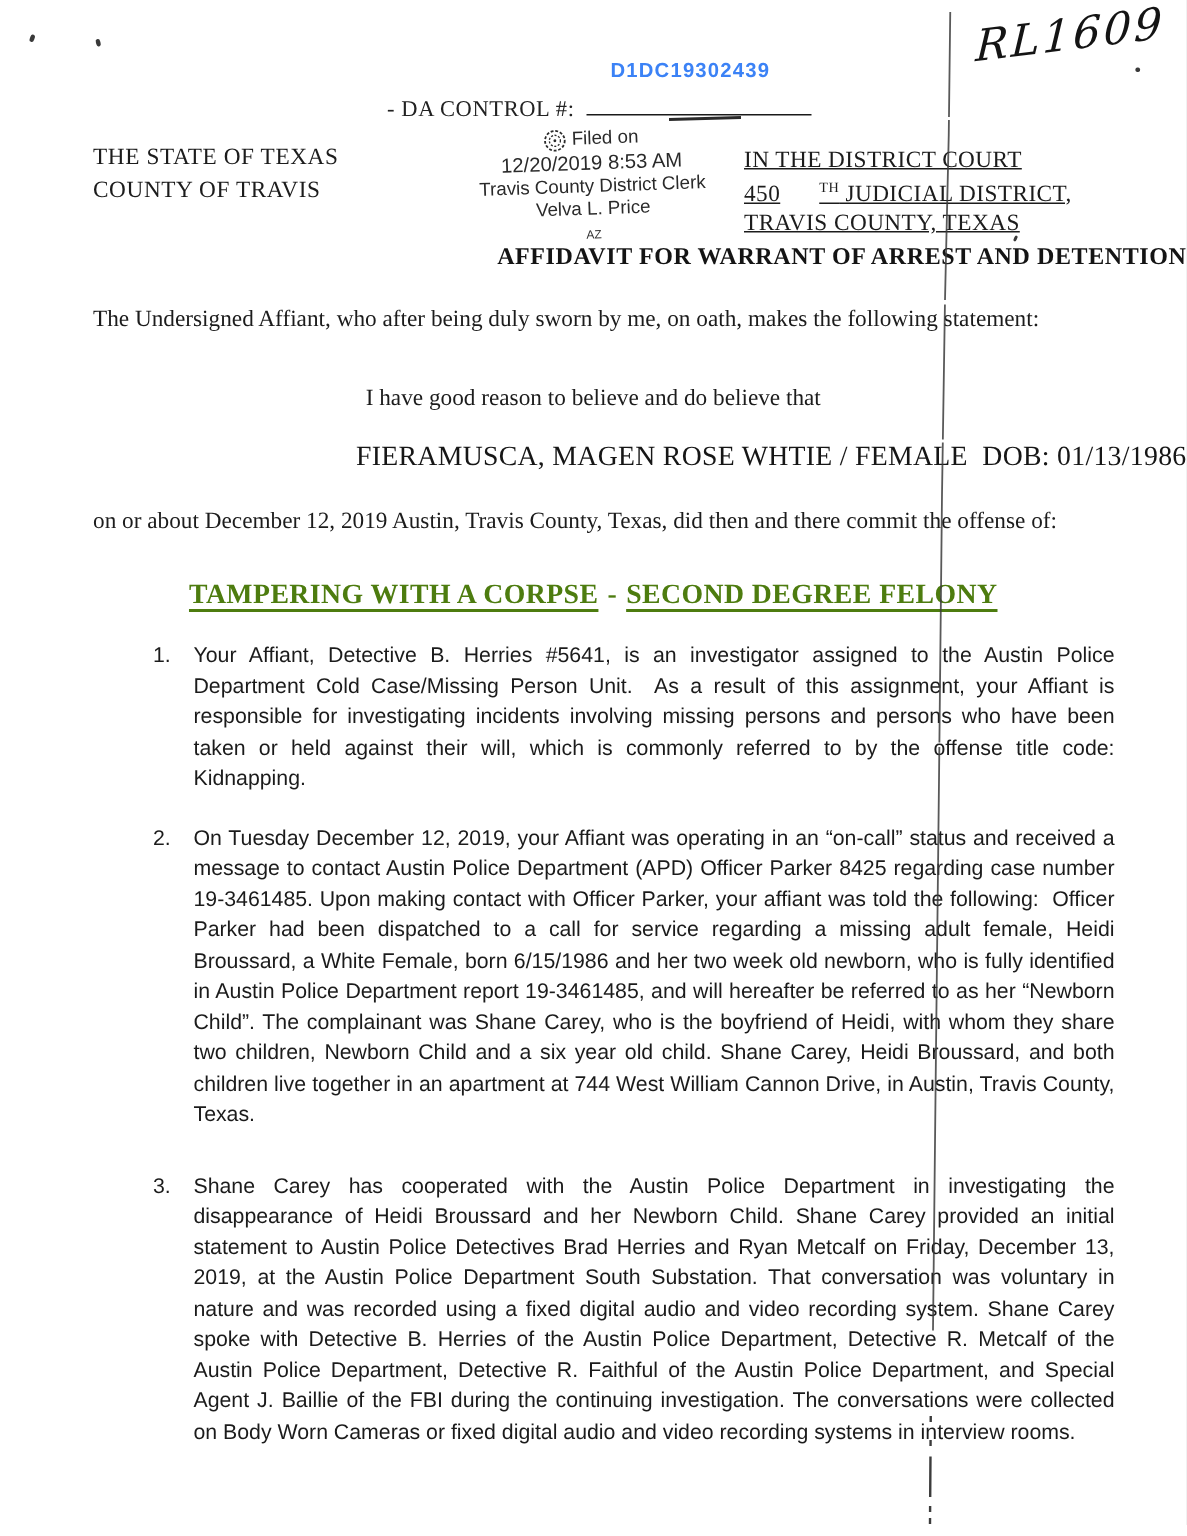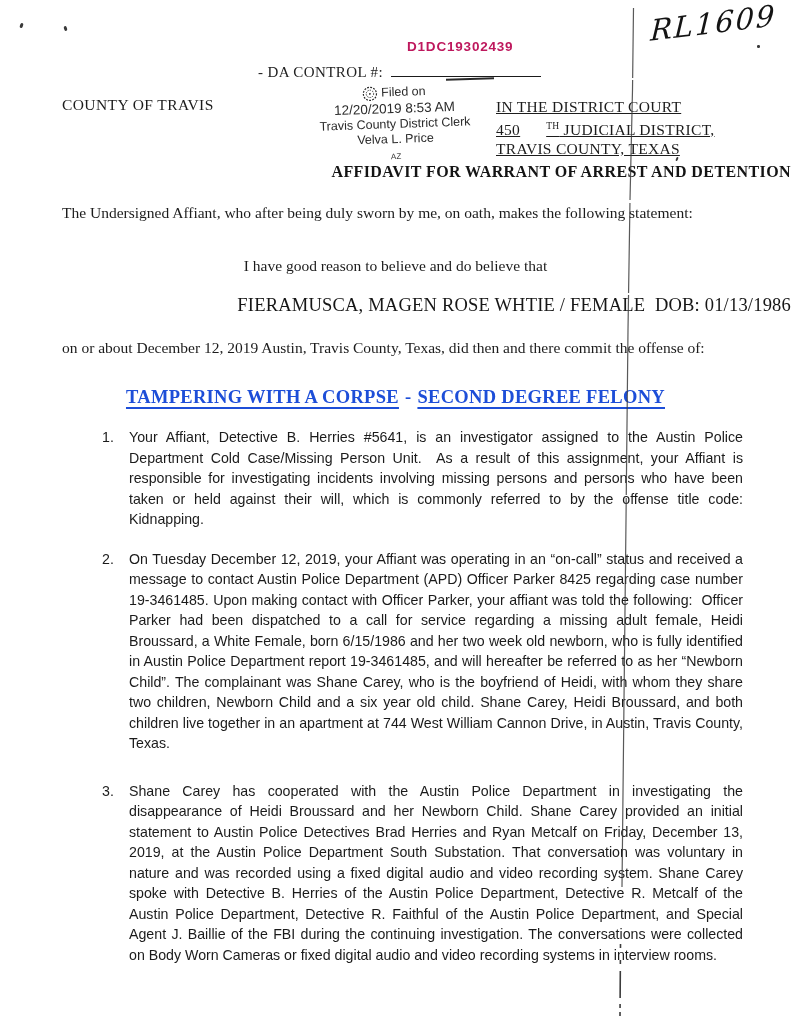--- a/index.html
+++ b/index.html
@@ -19,21 +19,21 @@
     font-style:italic;
     font-size:29px;
     letter-spacing:2px;
     color:#141414;
     transform:rotate(-7deg) skewX(-10deg);
   }
   .case-number{
     position:absolute; left:407px; top:39px;
     font-family:"Liberation Sans", sans-serif;
     font-weight:bold; font-size:13.5px; letter-spacing:0.8px;
-    color:#be185d;
+    color:#3b82f6;
   }
   .da-control{
     position:absolute; left:258px; top:63px;
     font-size:15px; letter-spacing:0.4px; color:#222;
   }
   .da-line{
     display:inline-block; width:150px; height:13px;
     border-bottom:1.8px solid #1a1a1a; margin-left:8px;
     position:relative;
   }
@@ -81,21 +81,21 @@
     text-align:right; font-size:18.5px; letter-spacing:0.2px;
     white-space:pre-wrap; color:#161616;
   }
   .offense-intro{
     position:absolute; left:62px; top:337px; width:682px;
     font-size:15.5px; line-height:22px;
   }
   .offense-heading{
     position:absolute; left:0; top:387px; width:100%;
     text-align:center; font-weight:bold; font-size:18.5px;
-    letter-spacing:0.3px; color:#1d4ed8;
+    letter-spacing:0.3px; color:#4d7c0f;
   }
   .offense-heading .u{
     text-decoration:underline;
     text-decoration-thickness:2px;
     text-underline-offset:4px;
   }
   .offense-heading .sep{padding:0 6px;}
   
   .paragraphs{
     position:absolute; left:102px; top:427px; width:641px;
@@ -120,20 +120,21 @@
 
   <div class="handwritten">RL1609</div>
 
   <div class="case-number">D1DC19302439</div>
 
   <div class="da-control">
     <span>- DA CONTROL #:</span><span class="da-line"></span>
   </div>
 
   <div class="header-left">
+    <div>THE STATE OF TEXAS</div>
     <div>COUNTY OF TRAVIS</div>
   </div>
 
   <div class="filed-stamp">
     <div class="row1">
       <span class="seal">
         <svg width="16" height="16" viewBox="0 0 20 20">
           <circle cx="10" cy="10" r="8.2" fill="none" stroke="#2b2b2b" stroke-width="1.5" stroke-dasharray="2.4 1.5"></circle>
           <circle cx="10" cy="10" r="4.6" fill="none" stroke="#2b2b2b" stroke-width="1.1" stroke-dasharray="1.7 1.3"></circle>
           <circle cx="10" cy="10" r="1.2" fill="#2b2b2b"></circle>

